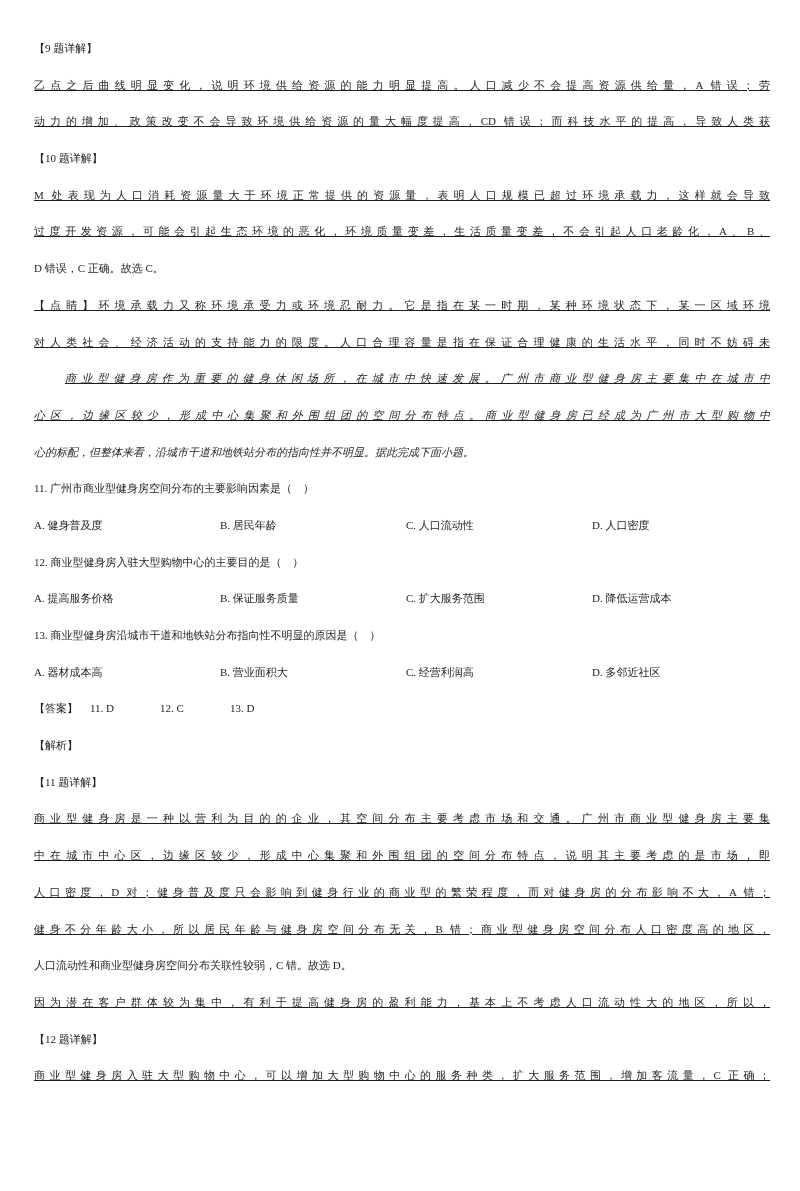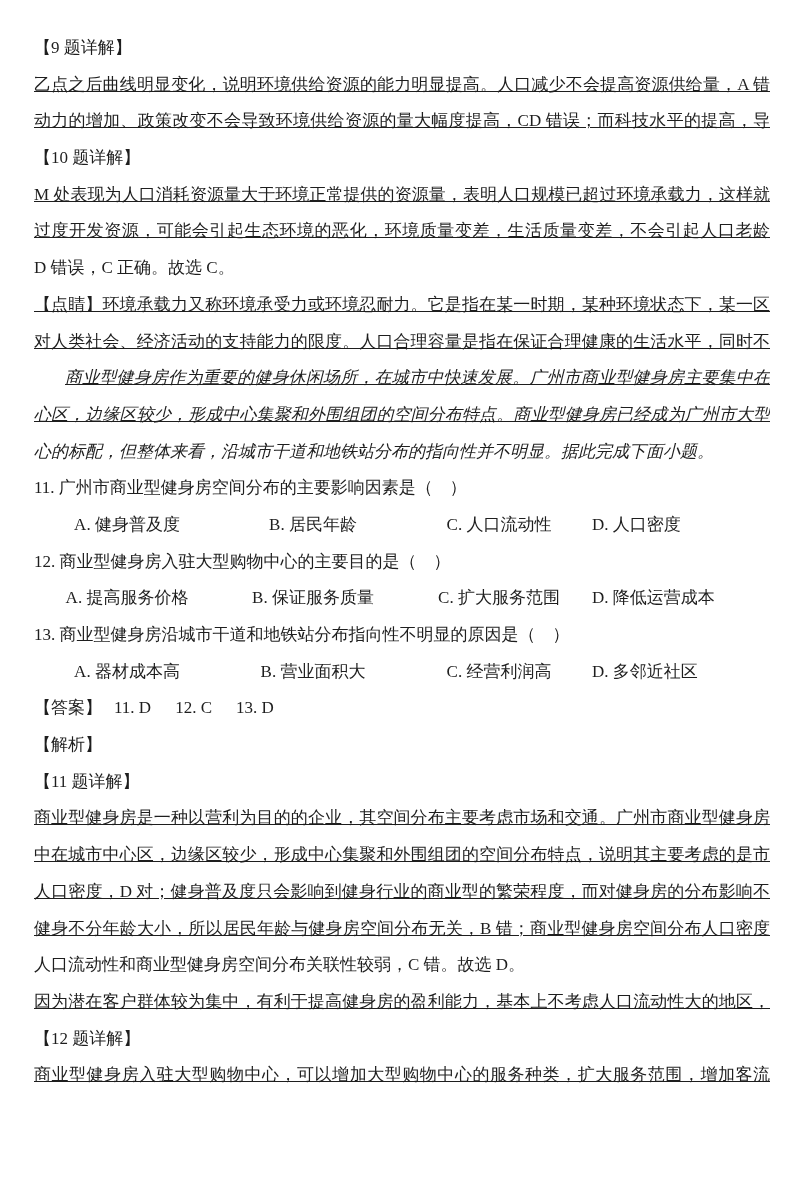--- a/index.html
+++ b/index.html
@@ -12,21 +12,21 @@
     height: 1191px;
     overflow: hidden;
     font-family: "Liberation Serif", "DejaVu Serif", serif;
     color: #1e1e1e;
   }
   .doc {
     box-sizing: border-box;
     width: 800px;
     height: 1191px;
     padding: 30px 30px 16px 34px;
-    font-size: 17px;
+    font-size: 11px;
   }
   .l {
     display: block;
     height: 36.7px;
     line-height: 36.7px;
     overflow: hidden;
     white-space: nowrap;
   }
   
   .j {
@@ -34,23 +34,23 @@
     text-align: justify;
     text-align-last: justify;
     text-decoration: underline;
   }
   
   .e { text-align: left; }
   
   .passage { font-style: italic; }
   .indent { text-indent: 31px; }
   .opts { display: flex; }
-  .opts .col { display: inline-block; width: 186px; text-align: center; }
+  .opts .col { display: inline-block; width: 186px; }
   .opts .col-last { flex: 1; }
-  .ans .ans-item { margin-left: 24px; }
+  .ans .ans-item { margin-left: 46px; }
   .ans .ans-item.first { margin-left: 12px; }
 </style>
 </head>
 <body>
 
 <div class="doc">
 
   <div class="l e">【9 题详解】</div>
   <div class="l j">乙点之后曲线明显变化，说明环境供给资源的能力明显提高。人口减少不会提高资源供给量，A 错误；劳</div>
   <div class="l j">动力的增加、政策改变不会导致环境供给资源的量大幅度提高，CD 错误；而科技水平的提高，导致人类获</div>

